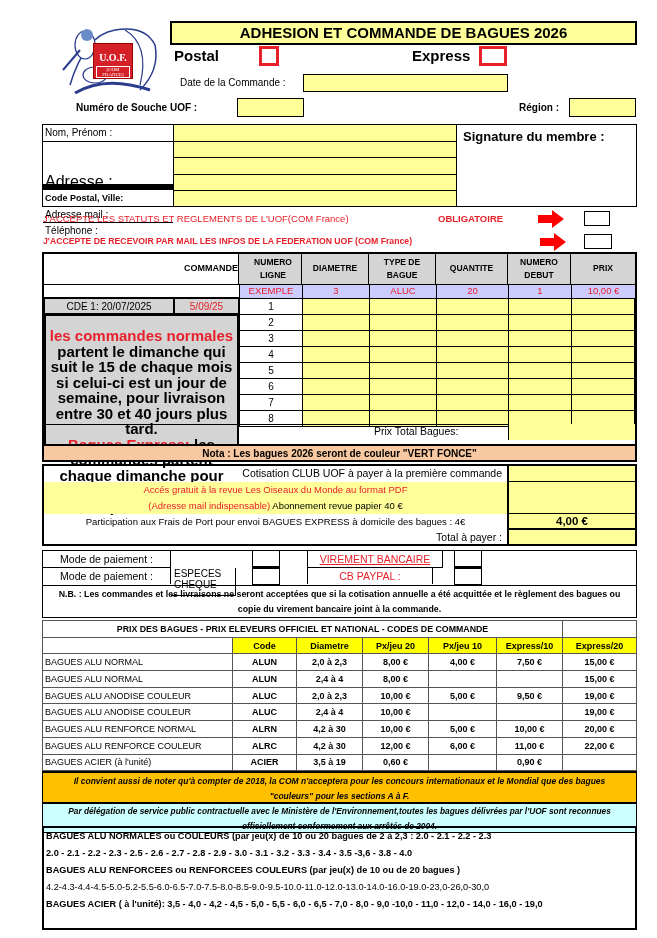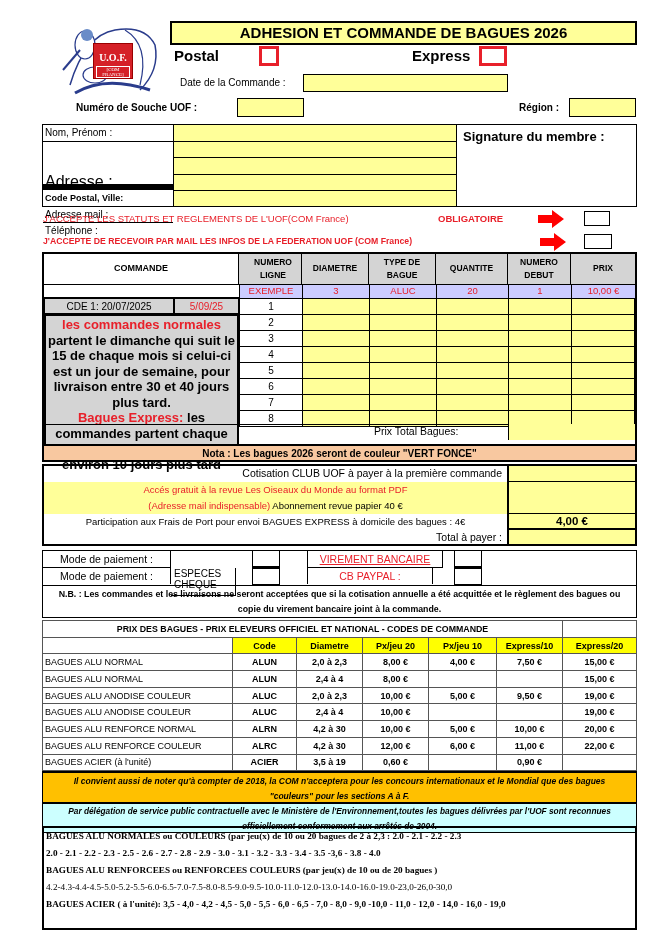--- a/index.html
+++ b/index.html
@@ -80,39 +80,39 @@
 <div class="abs b1" style="left:584px;top:211px;width:26px;height:15px;"></div>
 
 <div class="abs red bold" style="left:43px;top:236px;font-size:8.7px;">J'ACCEPTE DE RECEVOIR PAR MAIL LES INFOS  DE LA FEDERATION UOF (COM France)</div>
 <svg class="abs" style="left:540px;top:233px;" width="26" height="18">
     <polygon points="0,5 14,5 14,0 26,9 14,18 14,13 0,13" fill="#ff0000"></polygon>
   </svg>
 <div class="abs b1" style="left:584px;top:234px;width:28px;height:15px;"></div>
 
 <div class="abs" style="left:42px;top:252px;width:595px;height:210px;border:2px solid #000;">
 
-  <div class="abs bold center" style="left:0;top:0;width:195px;height:30px;font-size:9px;line-height:28px;border-right:1px solid #000;">COMMANDE</div>
+  <div class="abs bold center" style="left:0;top:0;width:195px;height:30px;font-size:9px;line-height:28px;border-right:1px solid #000;text-align:right;">COMMANDE</div>
   <div class="abs bold center" style="left:195px;top:0;width:63px;height:30px;font-size:8.5px;padding-top:2px;background:#d4d4d4;border-right:1px solid #000;line-height:13px;padding-left:6px;">NUMERO LIGNE</div>
   <div class="abs bold center" style="left:258px;top:0;width:67px;height:30px;font-size:8.5px;line-height:28px;background:#d4d4d4;border-right:1px solid #000;">DIAMETRE</div>
   <div class="abs bold center" style="left:325px;top:0;width:67px;height:30px;font-size:8.5px;padding-top:2px;line-height:13px;background:#d4d4d4;border-right:1px solid #000;">TYPE DE BAGUE</div>
   <div class="abs bold center" style="left:392px;top:0;width:72px;height:30px;font-size:8.5px;line-height:28px;background:#d4d4d4;border-right:1px solid #000;">QUANTITE</div>
   <div class="abs bold center" style="left:464px;top:0;width:63px;height:30px;font-size:8.5px;padding-top:2px;line-height:13px;background:#d4d4d4;border-right:1px solid #000;">NUMERO DEBUT</div>
   <div class="abs bold center" style="left:527px;top:0;width:64px;height:30px;font-size:8.5px;line-height:28px;background:#d4d4d4;">PRIX</div>
 
   <div class="abs" style="left:0;top:30px;width:591px;height:14px;border-top:1px solid #000;border-bottom:1px solid #000;"></div>
   <div class="abs red center" style="left:195px;top:31px;width:63px;height:13px;font-size:9.5px;background:#ccccff;border-left:1px solid #000;">EXEMPLE</div>
   <div class="abs red center" style="left:258px;top:31px;width:67px;height:13px;font-size:9.5px;background:#ccccff;border-left:1px solid #000;">3</div>
   <div class="abs red center" style="left:325px;top:31px;width:67px;height:13px;font-size:9.5px;background:#ccccff;border-left:1px solid #000;">ALUC</div>
   <div class="abs red center" style="left:392px;top:31px;width:72px;height:13px;font-size:9.5px;background:#ccccff;border-left:1px solid #000;">20</div>
   <div class="abs red center" style="left:464px;top:31px;width:63px;height:13px;font-size:9.5px;background:#ccccff;border-left:1px solid #000;">1</div>
   <div class="abs red center" style="left:527px;top:31px;width:64px;height:13px;font-size:9.5px;background:#ccccff;border-left:1px solid #000;">10,00 €</div>
 
   <div class="abs center" style="left:0;top:44px;width:130px;height:16px;font-size:10px;line-height:15px;background:#d4d4d4;border:1px solid #000;">CDE 1: 20/07/2025</div>
   <div class="abs center red" style="left:130px;top:44px;width:65px;height:16px;font-size:10px;line-height:15px;background:#d4d4d4;border:1px solid #000;">5/09/25</div>
-  <div class="abs center bold" style="left:0;top:60px;width:195px;height:142px;font-size:13px;line-height:15.5px;background:#d4d4d4;border:2px solid #000;padding-top:1px;">
+  <div class="abs center bold" style="left:0;top:60px;width:195px;height:142px;font-size:15px;line-height:15.5px;background:#d4d4d4;border:2px solid #000;padding-top:12px;">
     <span class="red">les commandes normales</span><span> partent le dimanche qui suit le 15 de chaque mois si celui-ci est un jour de semaine, pour livraison entre 30 et 40 jours plus tard.</span><br>
     <span class="red">Bagues Express:</span><span> les commandes partent chaque dimanche pour livraison environ 10 jours plus tard</span>
   </div>
 
   <div class="abs" style="left:195px;top:44px;width:396px;">
     <table class="otbl" style="width:396px;">
       <tbody>
           <tr>
             <td style="width:63px;background:#fff;">1</td>
             <td class="yellow" style="width:67px;"></td>
@@ -296,19 +296,19 @@
           <td class="c"></td>
           <td class="c">0,90 €</td>
           <td class="c"></td>
         </tr>
   </tbody>
     </table>
   <div class="center bold" style="font-style:italic;font-size:8.5px;line-height:14.5px;background:#ffc000;border:1px solid #000;border-top:2px solid #000;padding:1px 20px;height:32px;">Il convient aussi de noter qu'à compter de 2018, la COM n'acceptera pour les concours internationaux et le Mondial que des bagues "couleurs" pour les sections A à F.</div>
   <div class="center bold" style="font-style:italic;font-size:8.3px;line-height:14.5px;background:#ccffff;border:1px solid #000;padding:0 12px;height:30px;">Par délégation de service public contractuelle avec le Ministère de l'Environnement,toutes les bagues délivrées par l'UOF sont  reconnues officiellement conformement aux arrêtés de 2004.</div>
 </div>
 
-<div class="abs lines" style="left:42px;top:826px;width:595px;height:104px;border:2px solid #000;font-family:Liberation Serif, serif;">
+<div class="abs lines" style="left:42px;top:826px;width:595px;height:104px;border:2px solid #000;">
   <div>BAGUES ALU NORMALES ou  COULEURS (par jeu(x) de 10 ou 20 bagues de 2 à 2,3 : 2.0 - 2.1 - 2.2 - 2.3</div>
   <div>2.0 - 2.1 - 2.2 - 2.3  - 2.5 - 2.6 - 2.7 - 2.8 - 2.9 - 3.0 - 3.1 - 3.2 - 3.3 - 3.4 - 3.5 -3,6 - 3.8 - 4.0</div>
   <div>BAGUES ALU RENFORCEES ou RENFORCEES COULEURS (par jeu(x) de 10 ou de 20 bagues )</div>
   <div style="font-weight:normal;">4.2-4.3-4.4-4.5-5.0-5.2-5.5-6.0-6.5-7.0-7.5-8.0-8.5-9.0-9.5-10.0-11.0-12.0-13.0-14.0-16.0-19.0-23,0-26,0-30,0</div>
   <div>BAGUES ACIER ( à l'unité): 3,5 - 4,0 - 4,2 - 4,5 - 5,0 - 5,5 - 6,0 - 6,5 - 7,0 - 8,0 - 9,0 -10,0 - 11,0 - 12,0 - 14,0 - 16,0 - 19,0</div>
 </div>
 
 </body></html>

